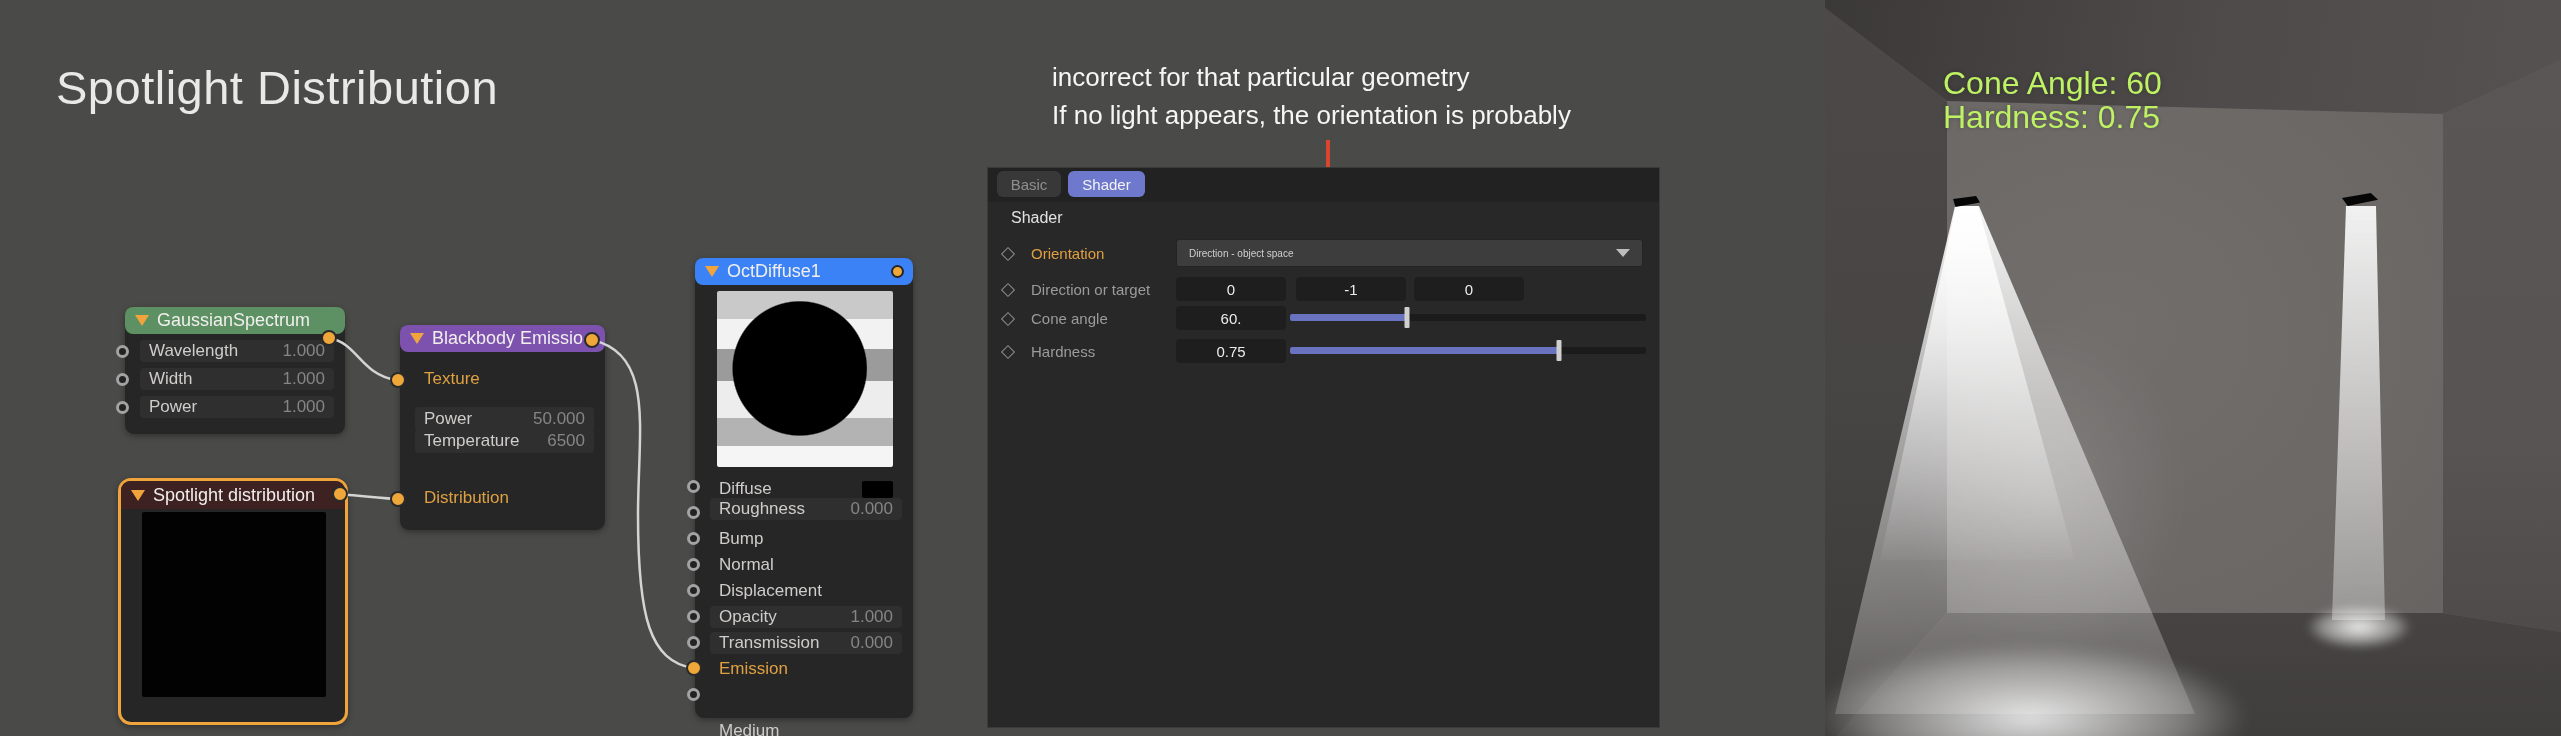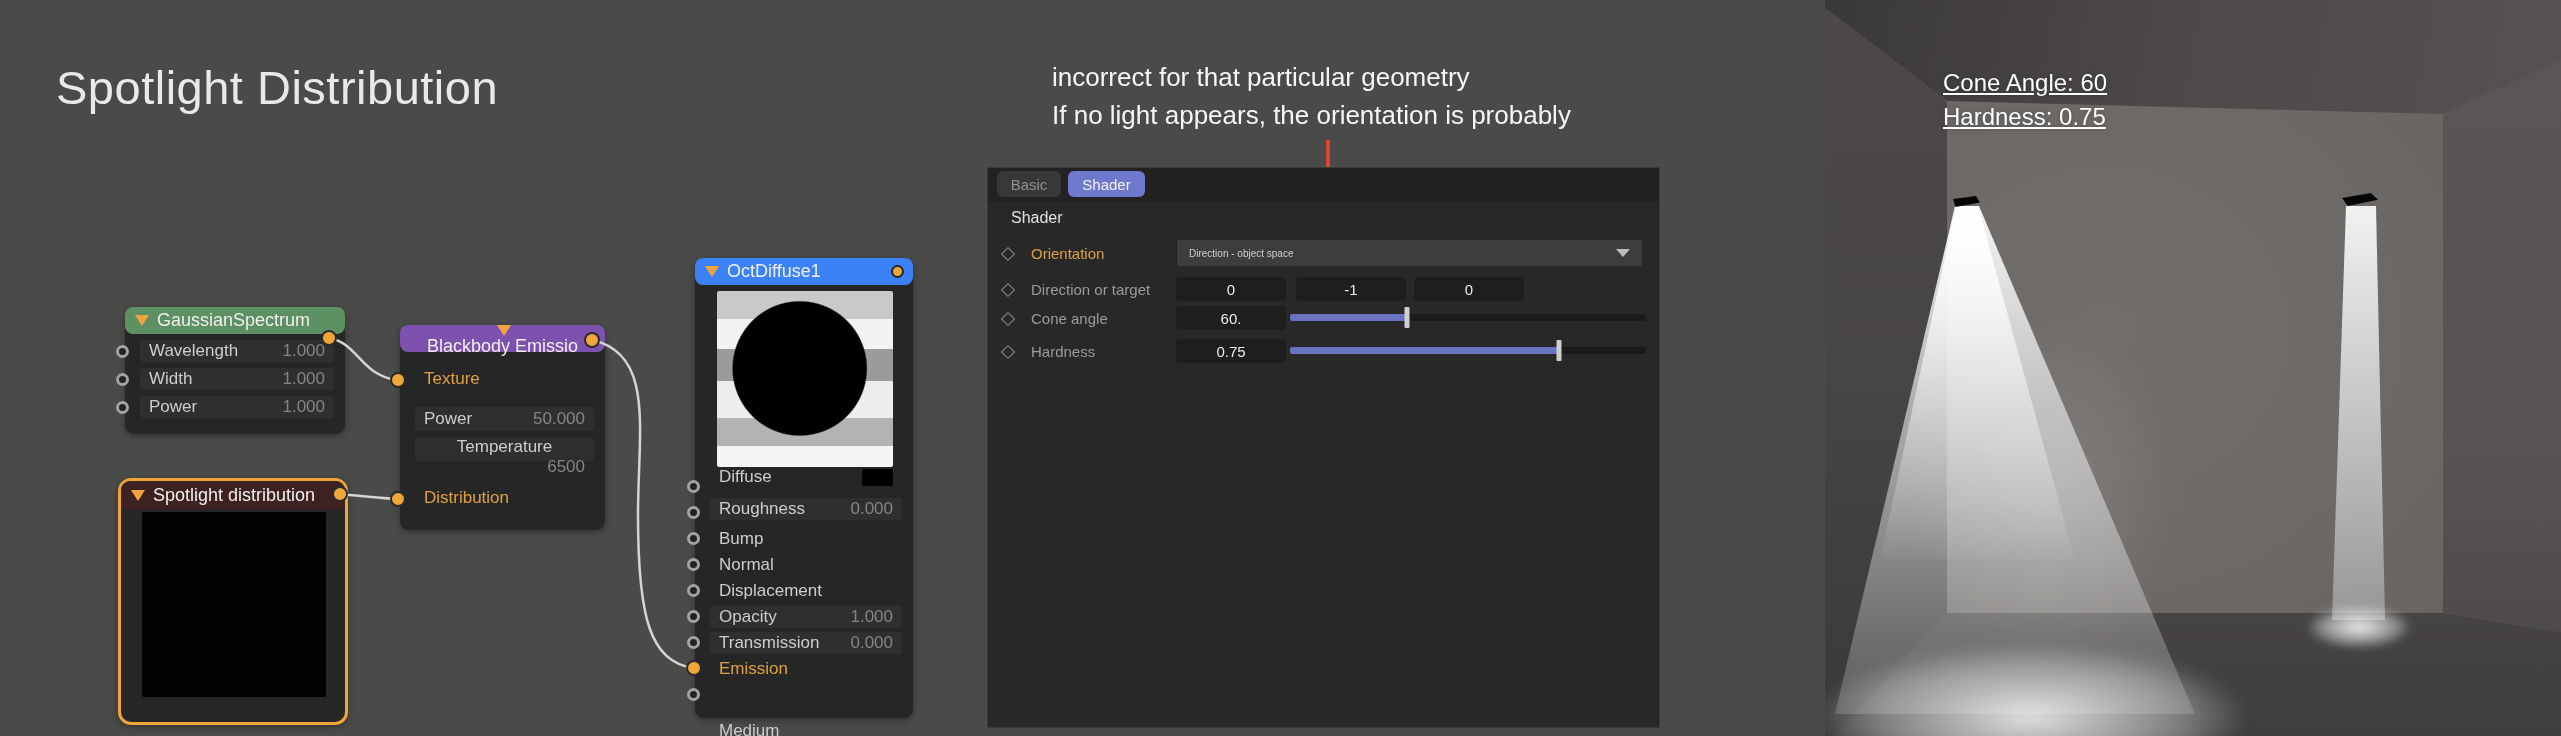--- a/index.html
+++ b/index.html
@@ -88,21 +88,21 @@
   .beam2{left:0;top:0;width:736px;height:736px;filter:blur(3px);
     background:linear-gradient(180deg,rgba(255,255,255,.92) 27%,rgba(255,255,255,.30) 86%);
     clip-path:polygon(521px 206px,551px 206px,560px 620px,507px 620px);}
   .pool2{left:468px;top:600px;width:132px;height:54px;filter:blur(4px);
     background:radial-gradient(closest-side,rgba(255,255,255,.92),rgba(255,255,255,.35) 60%,transparent 80%);}
   .fixture{background:#060606;}
   .fixture1{left:127px;top:196px;width:28px;height:11px;
     clip-path:polygon(4% 28%,86% 0%,100% 58%,12% 100%);}
   .fixture2{left:517px;top:193px;width:36px;height:13px;
     clip-path:polygon(0% 38%,80% 0%,100% 52%,16% 100%);}
-  .render-label{color:#ffffff;font-size:24px;line-height:34px;text-shadow:0 0 4px rgba(0,0,0,.25);text-decoration:underline;}
+  .render-label{color:#bef264;font-size:32px;line-height:34px;text-shadow:0 0 4px rgba(0,0,0,.25);}
 </style>
 </head>
 <body>
 
 <div id="stage">
 
   <div class="abs page-title">Spotlight Distribution</div>
 
   <div class="abs annotation">
     <div>incorrect for that particular geometry</div>
@@ -127,52 +127,52 @@
     <div class="nrow boxed" style="top:89px;">
       <span>Power</span>
       <span class="val">1.000</span>
     </div>
     <div class="pin" style="left:-9px;top:38px;"></div>
     <div class="pin" style="left:-9px;top:66px;"></div>
     <div class="pin" style="left:-9px;top:94px;"></div>
   </div>
 
   <div class="node" style="left:400px;top:325px;width:205px;height:205px;">
-    <div class="node-header" style="background: rgb(124, 82, 174); flex-direction: column;">
+    <div class="node-header" style="background: rgb(124, 82, 174);">
       <span class="tri"></span>
       <span>Blackbody Emissio</span>
     </div>
     <div class="nrow plain" style="top:43px;">
       <span style="color: rgb(223, 160, 66);">Texture</span>
     </div>
     <div class="nrow boxed" style="top:82px;height:24px;">
       <span>Power</span>
       <span class="val">50.000</span>
     </div>
-    <div class="nrow boxed" style="top:112px;height:24px;flex-direction:column;">
+    <div class="nrow boxed" style="top:104px;height:24px;">
       <span>Temperature</span>
       <span class="val">6500</span>
     </div>
     <div class="nrow plain" style="top:162px;">
       <span style="color: rgb(223, 160, 66);">Distribution</span>
     </div>
   </div>
 
   <div class="node" style="left:695px;top:258px;width:218px;height:460px;">
     <div class="node-header" style="background: #3b82f6;">
       <span class="tri"></span>
       <span>OctDiffuse1</span>
       <span class="hdot" style="background: rgb(240, 167, 58);"></span>
     </div>
     <div class="thumb" style="left:22px;top:33px;width:176px;height:176px;
                 background:
                  radial-gradient(circle at 47% 44%, #000 0 49%, rgba(0,0,0,0) 50%),
                  repeating-linear-gradient(180deg,#c9c9c9 0 16%,#f2f2f2 16% 33%,#9b9b9b 33% 51%,#ededed 51% 72%,#b3b3b3 72% 88%,#f5f5f5 88% 100%);">
     </div>
-    <div class="nrow plain" style="top:208px;text-align:right;">
+    <div class="nrow plain" style="top:220px;text-align:right;">
       <span>Diffuse</span>
       <span class="swatch"></span>
     </div>
     <div class="nrow boxed" style="top:240px;">
       <span>Roughness</span>
       <span class="val">0.000</span>
     </div>
     <div class="nrow plain" style="top:270px;">
       <span>Bump</span>
     </div>

